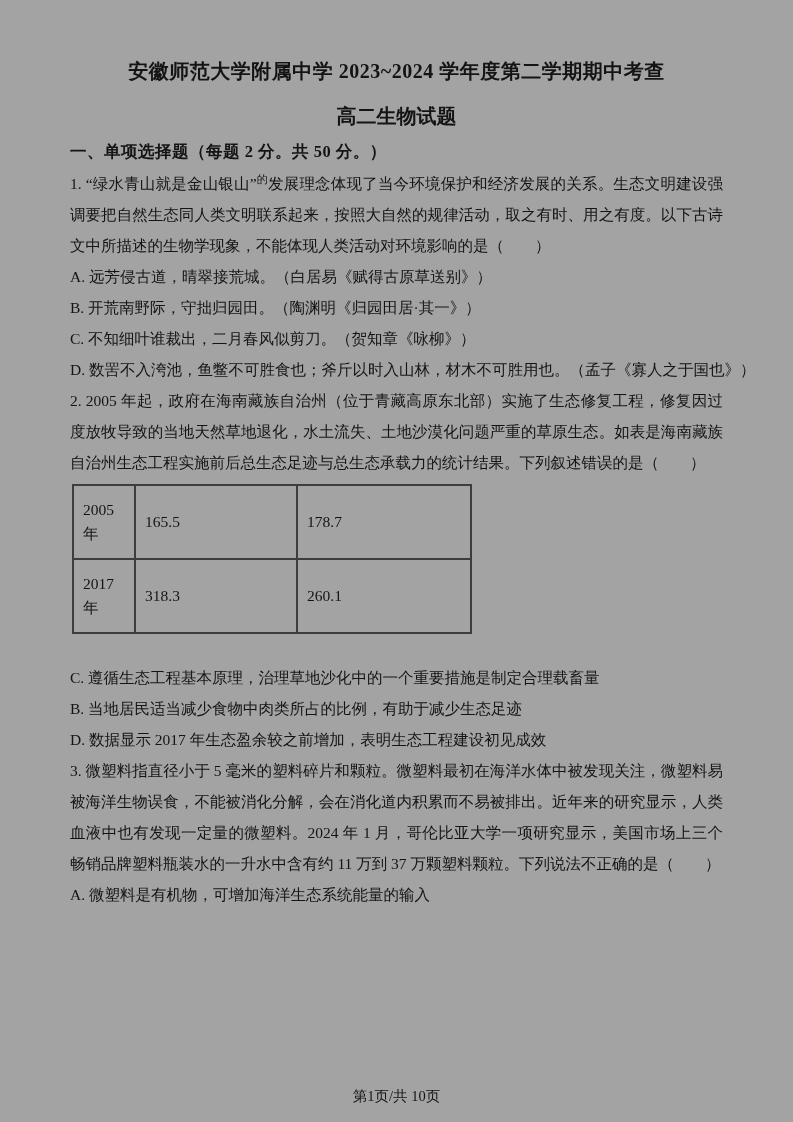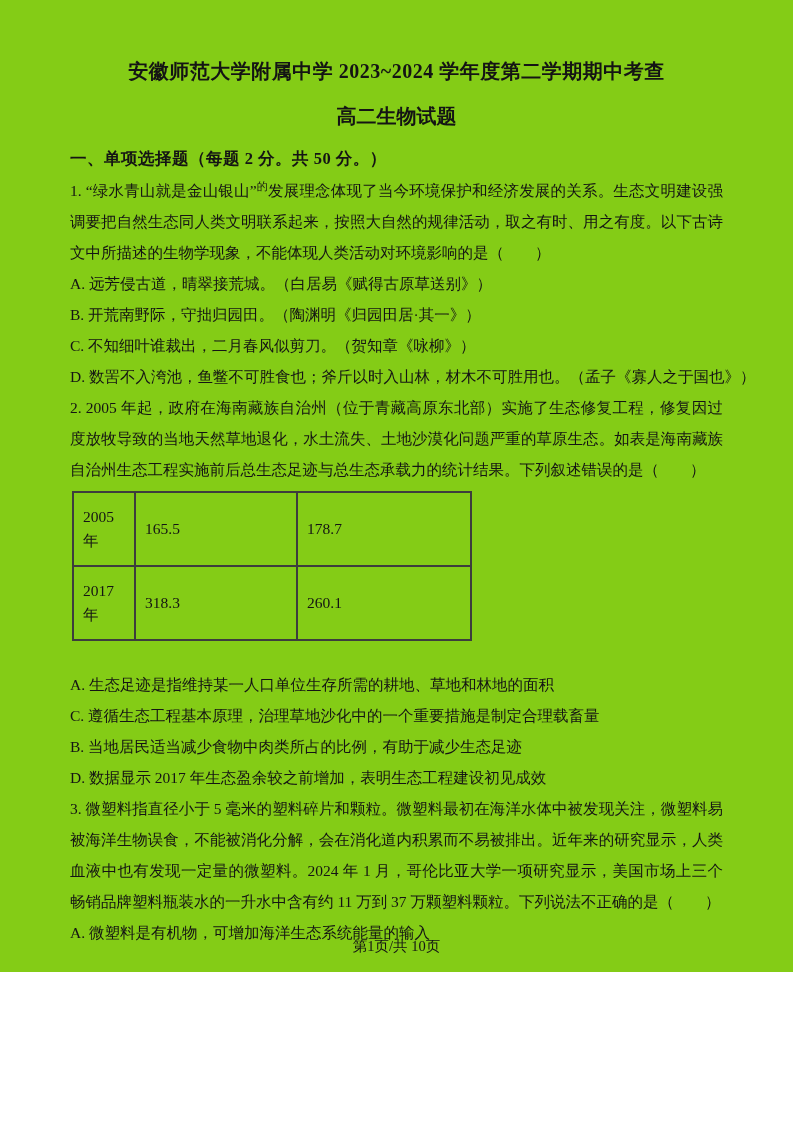--- a/index.html
+++ b/index.html
@@ -3,22 +3,22 @@
 <meta charset="utf-8">
 <style>
   html, body {
     margin: 0;
     padding: 0;
     background: #ffffff;
   }
   .page {
     position: relative;
     width: 793px;
-    height: 972px;
-    background: #84cc16;
+    height: 1122px;
+    background: #a3a3a3;
     color: #141414;
     font-family: "Liberation Serif", "DejaVu Serif", serif;
     overflow: hidden;
     box-sizing: border-box;
   }
   .content {
     padding: 58px 70px 0 70px;
   }
   .title {
     margin: 0;
@@ -29,21 +29,21 @@
     letter-spacing: 0.5px;
   }
   .subtitle {
     margin: 18px 0 0 0;
     font-size: 20px;
     font-weight: bold;
     text-align: center;
     line-height: 27px;
   }
   .section-heading {
-    margin-top: 15px;
+    margin-top: 8px;
     font-size: 16.5px;
     font-weight: bold;
     line-height: 27px;
     letter-spacing: 0.5px;
   }
   p.stem {
     margin: 0;
     font-size: 15.5px;
     line-height: 31px;
     text-align: justify;
@@ -132,21 +132,20 @@
           </tr>
           <tr class="data">
             <td>2017 年</td>
             <td>318.3</td>
             <td>260.1</td>
           </tr>
         </tbody>
       </table>
 
       <div class="q2-options">
-        <p class="option">A. 生态足迹是指维持某一人口单位生存所需的耕地、草地和林地的面积</p>
         <p class="option">C. 遵循生态工程基本原理，治理草地沙化中的一个重要措施是制定合理载畜量</p>
         <p class="option">B. 当地居民适当减少食物中肉类所占的比例，有助于减少生态足迹</p>
         <p class="option">D. 数据显示 2017 年生态盈余较之前增加，表明生态工程建设初见成效</p>
       </div>
     </div>
 
     <div>
       <p class="stem">3. 微塑料指直径小于 5 毫米的塑料碎片和颗粒。微塑料最初在海洋水体中被发现关注，微塑料易被海洋生物误食，不能被消化分解，会在消化道内积累而不易被排出。近年来的研究显示，人类血液中也有发现一定量的微塑料。2024 年 1 月，哥伦比亚大学一项研究显示，美国市场上三个畅销品牌塑料瓶装水的一升水中含有约 11 万到 37 万颗塑料颗粒。下列说法不正确的是（　　）</p>
       <p class="option">A. 微塑料是有机物，可增加海洋生态系统能量的输入</p>
     </div>

